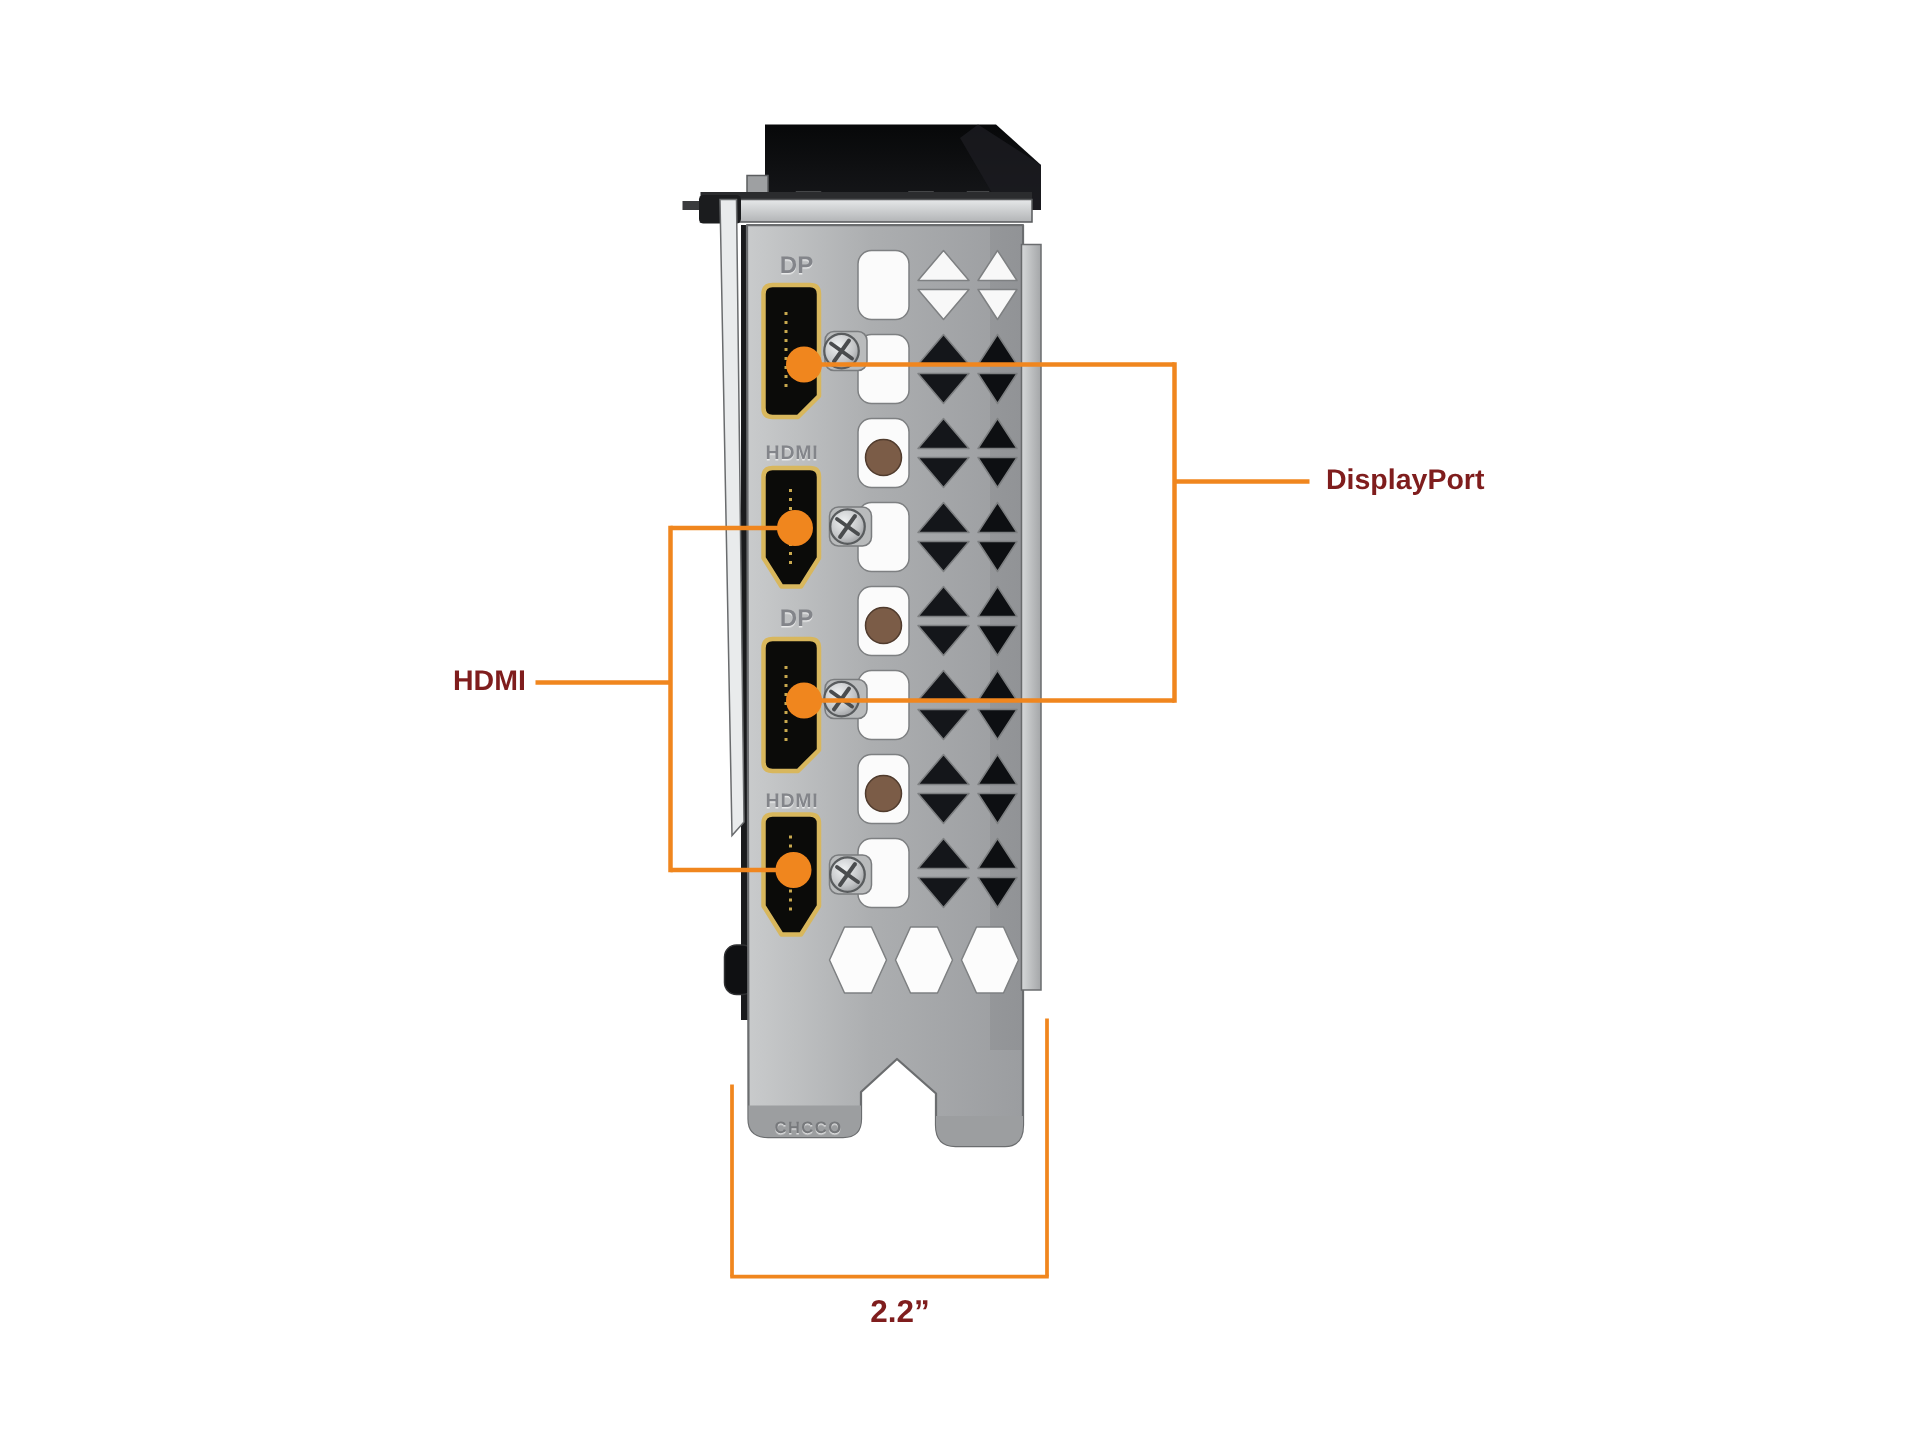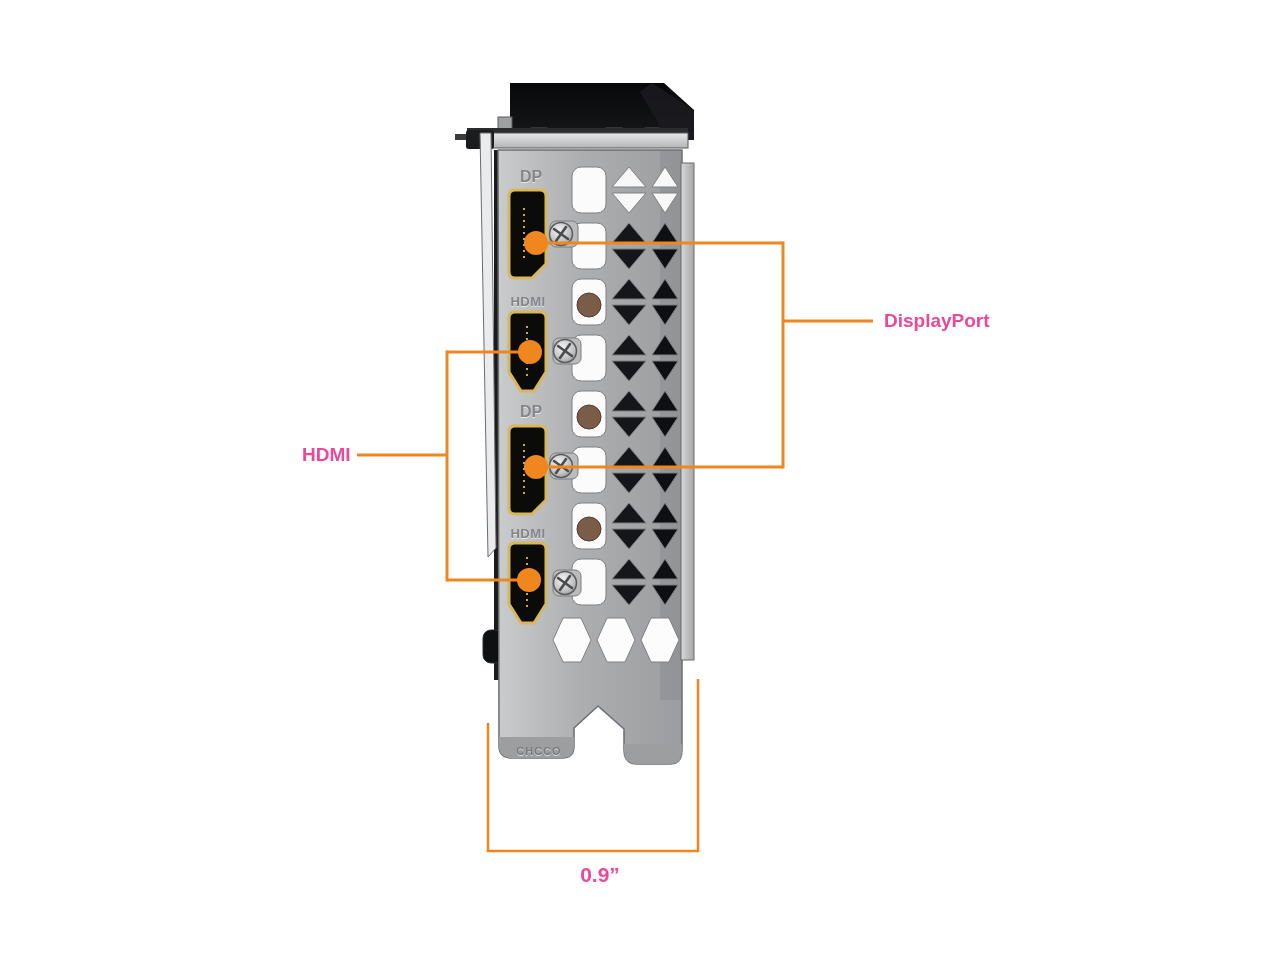--- a/index.html
+++ b/index.html
@@ -2,21 +2,21 @@
 <html><head>
 <meta charset="utf-8">
 <style>
   html,body{margin:0;padding:0;background:#ffffff;}
   .stage{
     position:relative;width:1280px;height:960px;background:#ffffff;overflow:hidden;
     font-family:"Liberation Sans", sans-serif;
   }
   .stage svg{position:absolute;left:0;top:0;}
   .callout-label{
-    position:absolute;color:#ec4899;font-weight:700;white-space:nowrap;
+    position:absolute;color:#7f1d1d;font-weight:700;white-space:nowrap;
     font-family:"Liberation Sans", sans-serif;
   }
   .lbl-displayport{left:884px;top:310px;font-size:19px;}
   .lbl-hdmi{left:302px;top:444px;font-size:19px;}
   .lbl-dim{left:540px;top:863px;width:120px;text-align:center;font-size:21px;}
   .emboss{
     filter:drop-shadow(0px 1px 0px rgba(255,255,255,0.65));
     font-family:"Liberation Sans", sans-serif;font-weight:700;
   }
 </style>
@@ -206,15 +206,15 @@
     <g fill="#F0861E">
       <circle cx="536" cy="243" r="12"></circle>
       <circle cx="530" cy="352" r="12"></circle>
       <circle cx="536" cy="467" r="12"></circle>
       <circle cx="529" cy="580" r="12"></circle>
     </g>
   </svg>
 
   <div class="callout-label lbl-displayport">DisplayPort</div>
   <div class="callout-label lbl-hdmi">HDMI</div>
-  <div class="callout-label lbl-dim">0.9”</div>
+  <div class="callout-label lbl-dim">2.2”</div>
 
 </div>
 
 </body></html>

